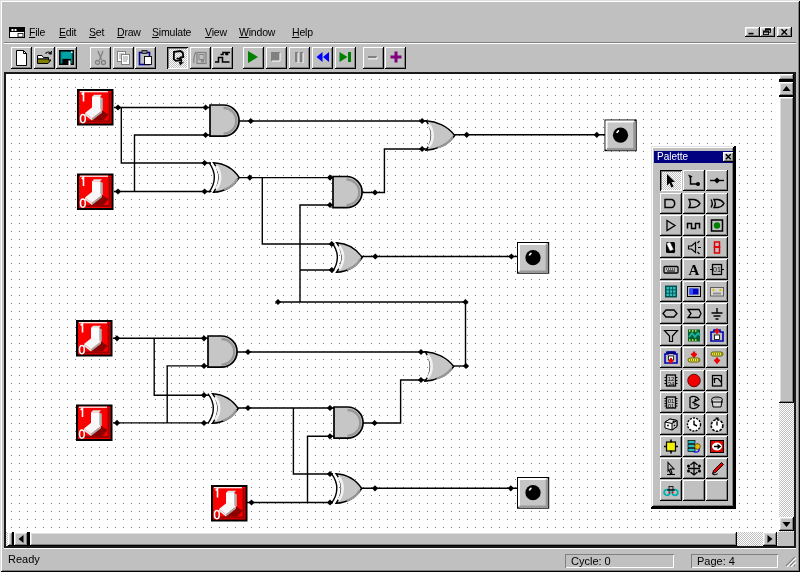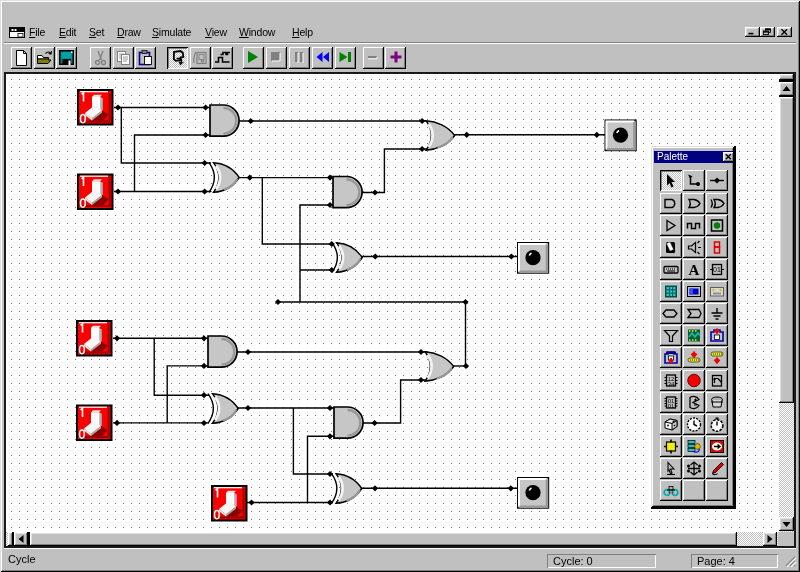--- a/index.html
+++ b/index.html
@@ -363,22 +363,22 @@
  <div class="sbel" style="left:23.5px;top:0;width:707px;height:14px"></div>
  <div class="sbel" style="left:757px;top:0;width:14px;height:14px">
    <svg width="14" height="14">
             <path d="M9.5,7 L4.5,3 V11 Z" fill="#000"></path>
           </svg></div>
 </div>
 <div id="corner"></div>
 </div>
 
 <div id="statusbar">
- <div style="position:absolute;left:4px;top:4px;font-size:11px">Cycle</div>
- <div class="spanel" style="left:543px;width:109px">Cycle: 0</div>
+ <div style="position:absolute;left:4px;top:4px;font-size:11px">Ready</div>
+ <div class="spanel" style="left:561px;width:109px">Cycle: 0</div>
  <div class="spanel" style="left:687px;width:87px">Page: 4</div>
  <svg style="position:absolute;left:780px;top:6px" width="12" height="12">
    <g stroke-width="1.2">
           <path d="M11,2 L2,11" stroke="#808080"></path>
           <path d="M12,3 L3,12" stroke="#fff"></path>
    <path d="M11,6 L6,11" stroke="#808080"></path>
           <path d="M12,7 L7,12" stroke="#fff"></path>
    <path d="M11,10 L10,11" stroke="#808080"></path>
         </g>
  </svg>

